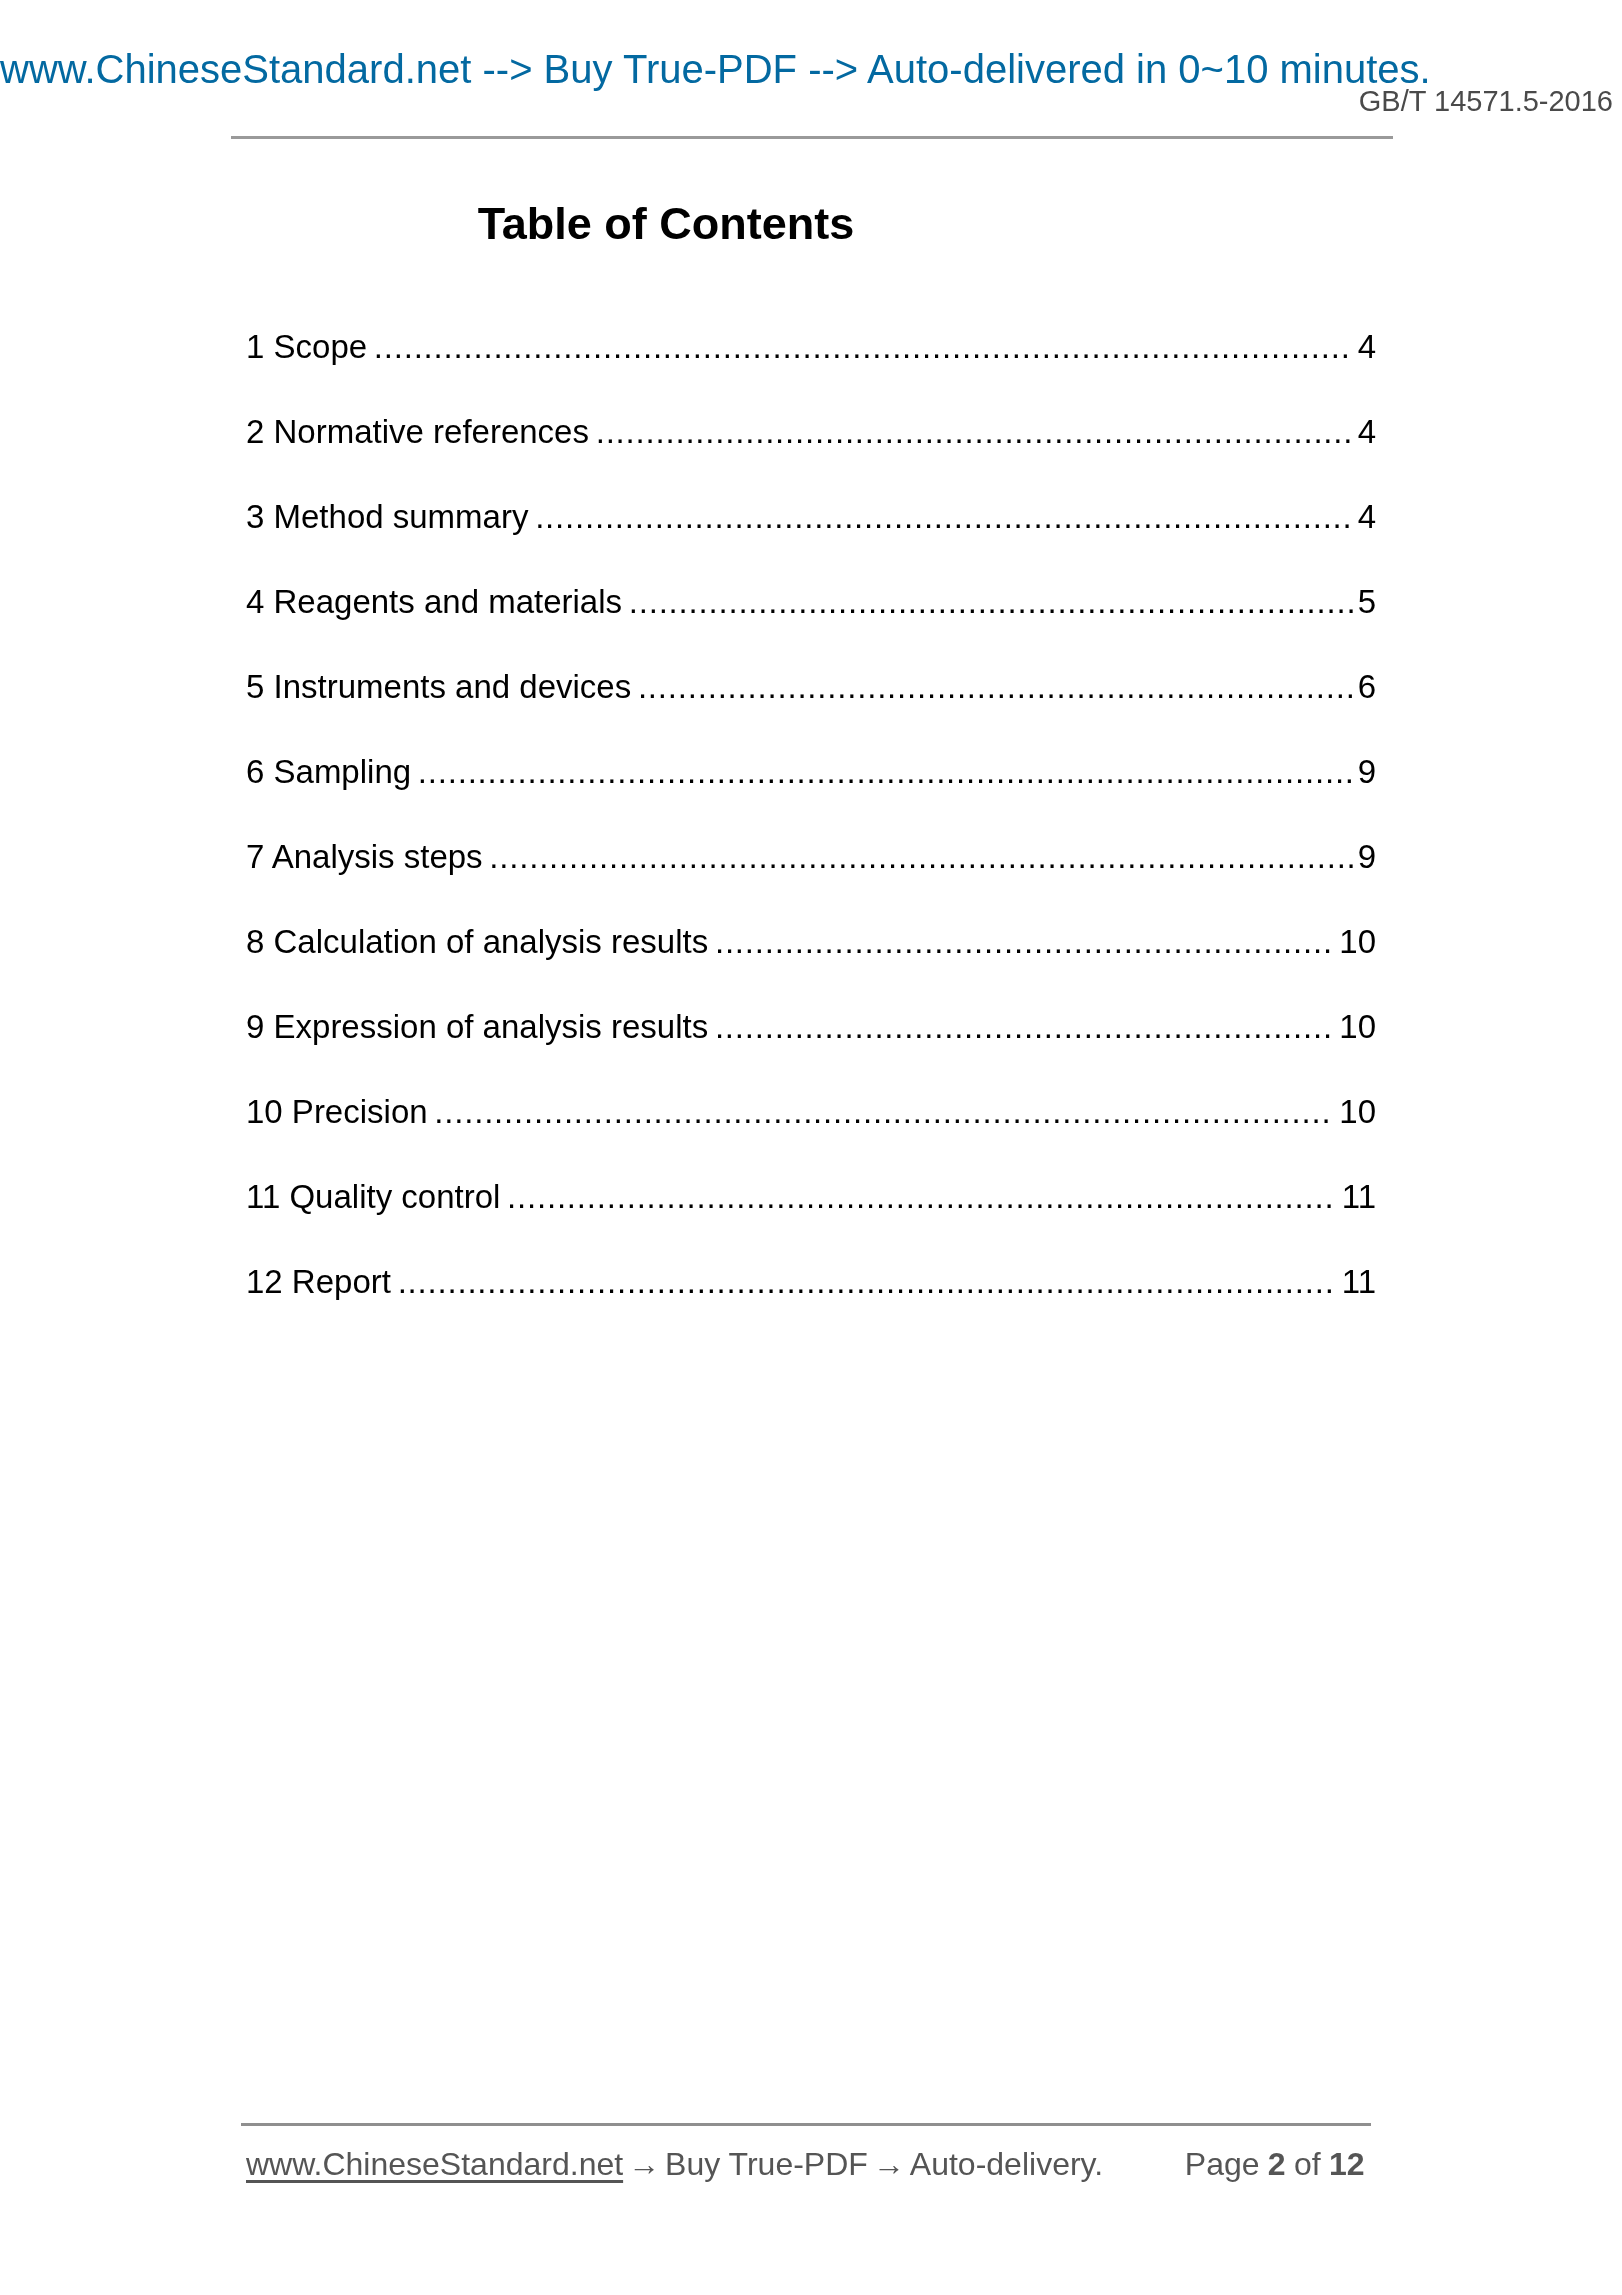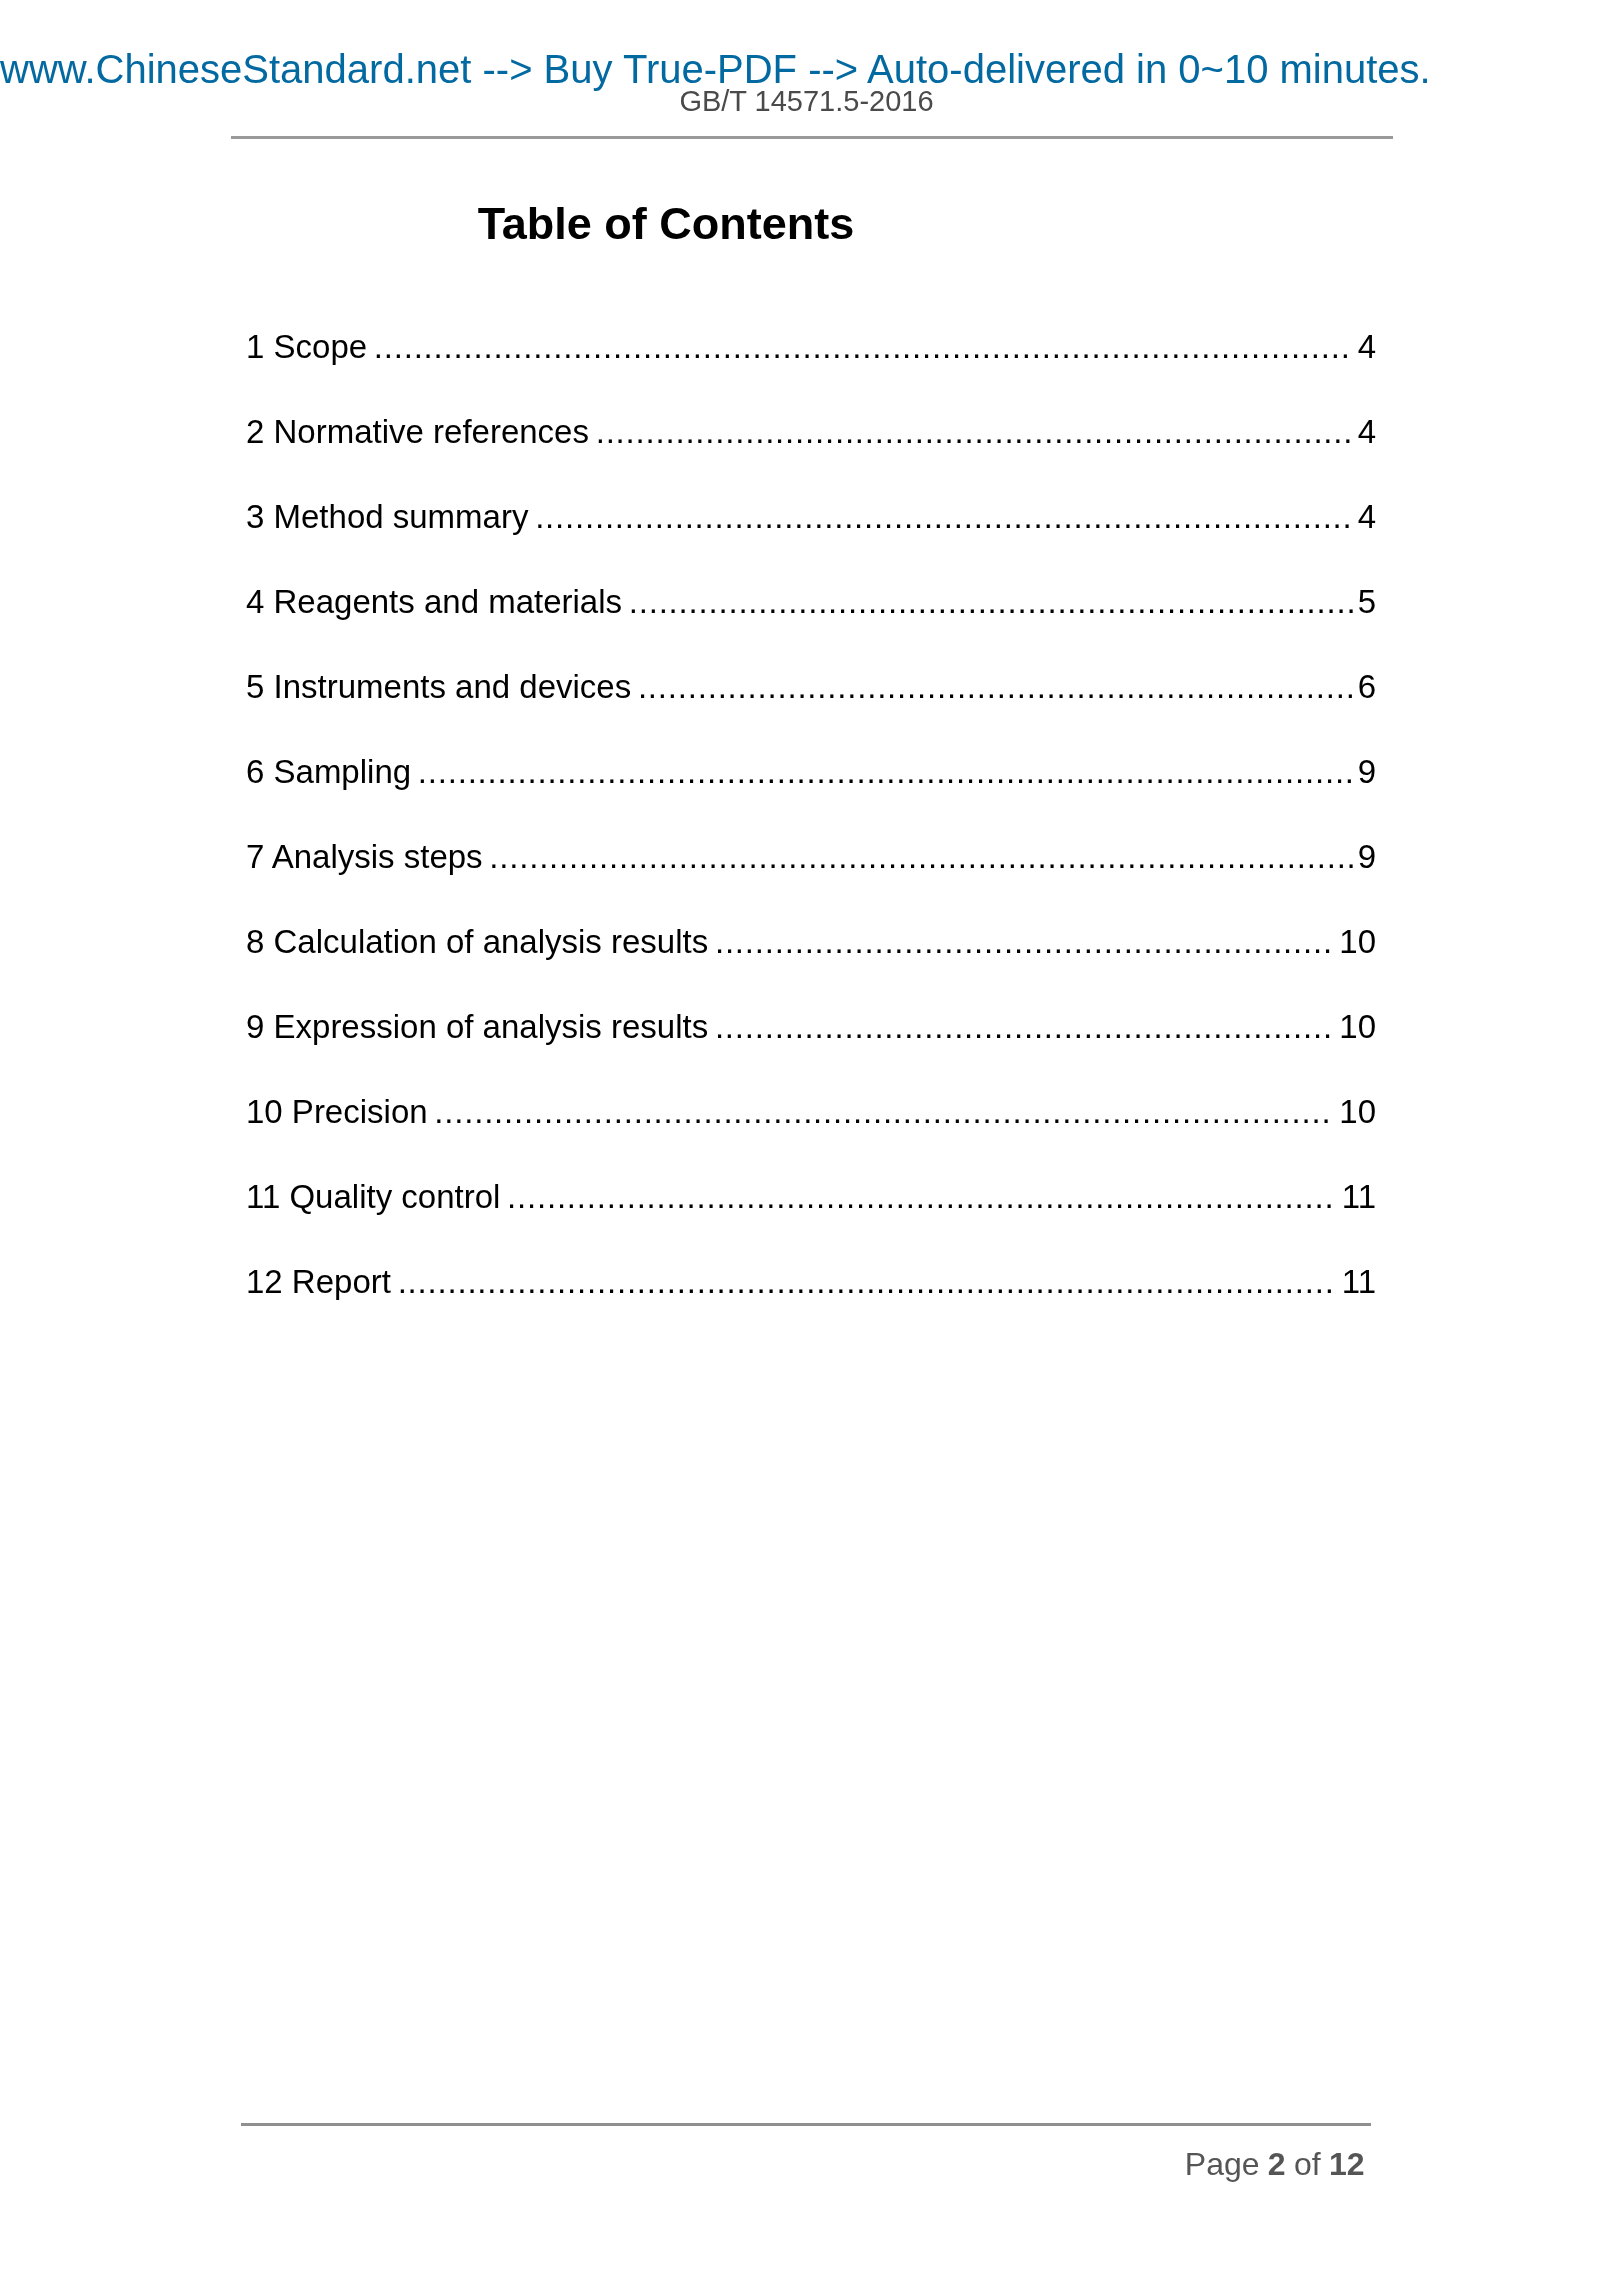--- a/index.html
+++ b/index.html
@@ -24,21 +24,21 @@
       font-size: 40px;
       line-height: 45px;
       color: #0369a1;
       white-space: nowrap;
     }
     .hdr-sub {
       position: absolute;
       left: 0;
       width: 1613px;
       top: 85px;
-      text-align: center;
+      text-align: right;
       font-size: 29px;
       line-height: 33px;
       color: #4a4a4a;
       white-space: nowrap;
     }
     .rule {
       position: absolute;
       height: 2.5px;
       background: #9a9a9a;
     }
@@ -191,17 +191,20 @@
   <li class="toc-row">
     <span class="toc-label">12 Report</span>
     <span class="toc-leader"></span>
     <span class="toc-page">11</span>
   </li>
 </ul>
 
 <div class="rule bottom"></div>
 
 <div class="footer">
+  <div class="footer-left">
+    <a class="footer-link">www.ChineseStandard.net</a><span class="arrow">→</span><span>Buy True-PDF</span><span class="arrow">→</span><span>Auto-delivery.</span>
+  </div>
   <div class="footer-right">
     <span>Page</span><span class="num">2</span><span>of</span><span class="num">12</span>
   </div>
 </div>
 
 
 </body></html>

